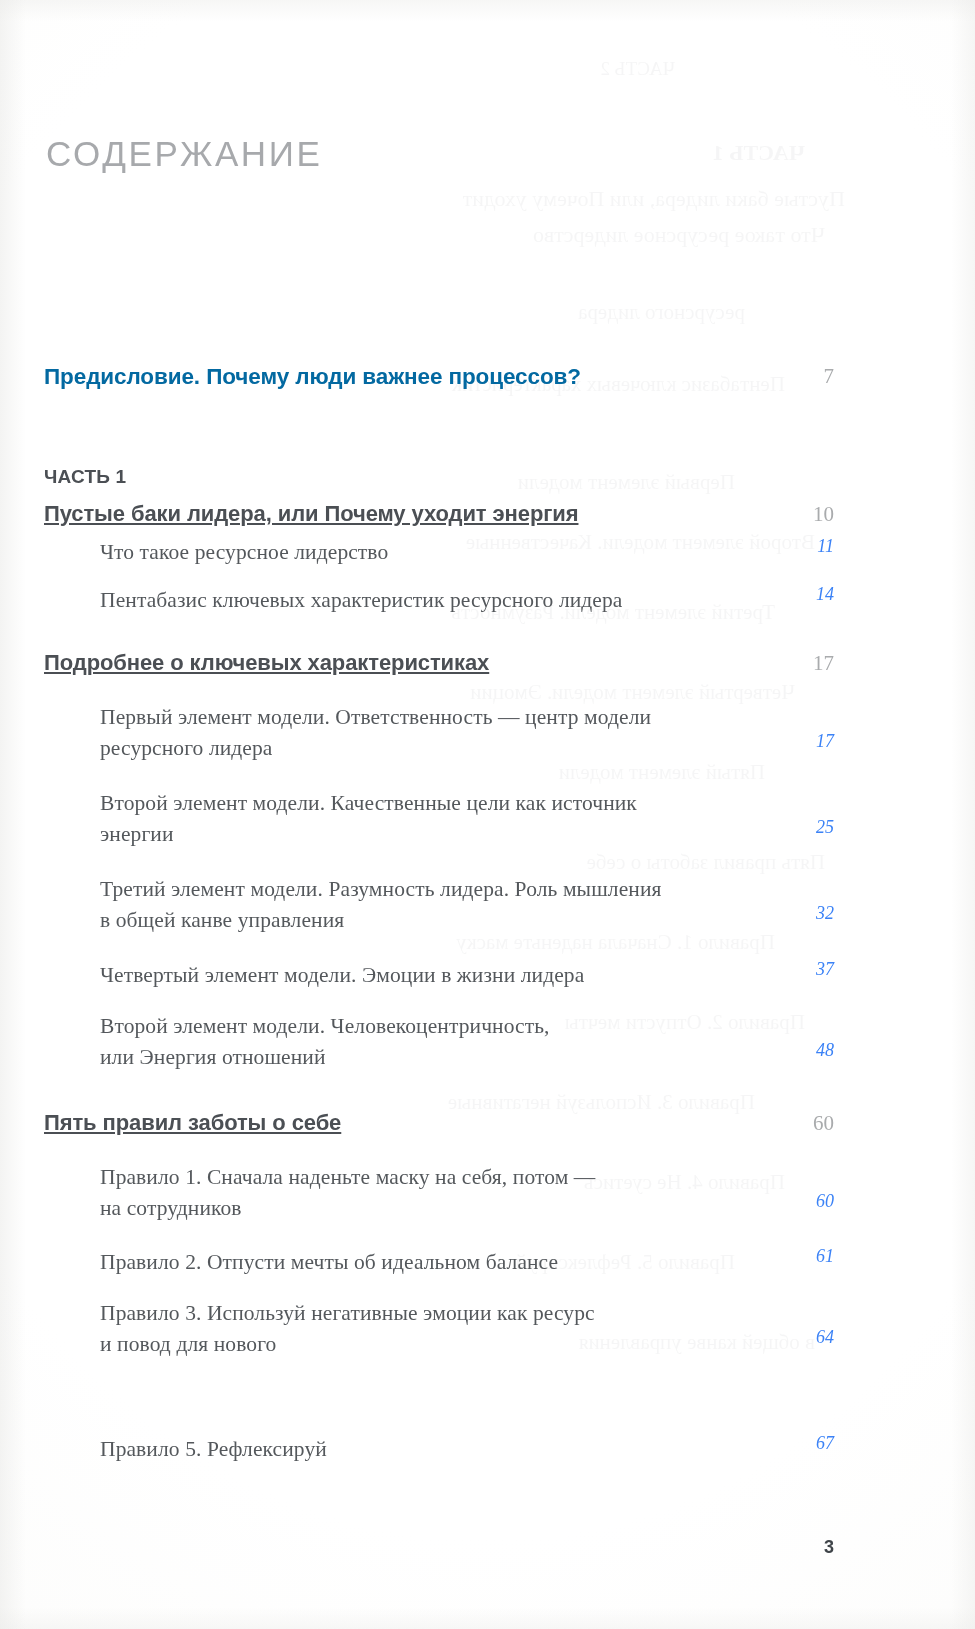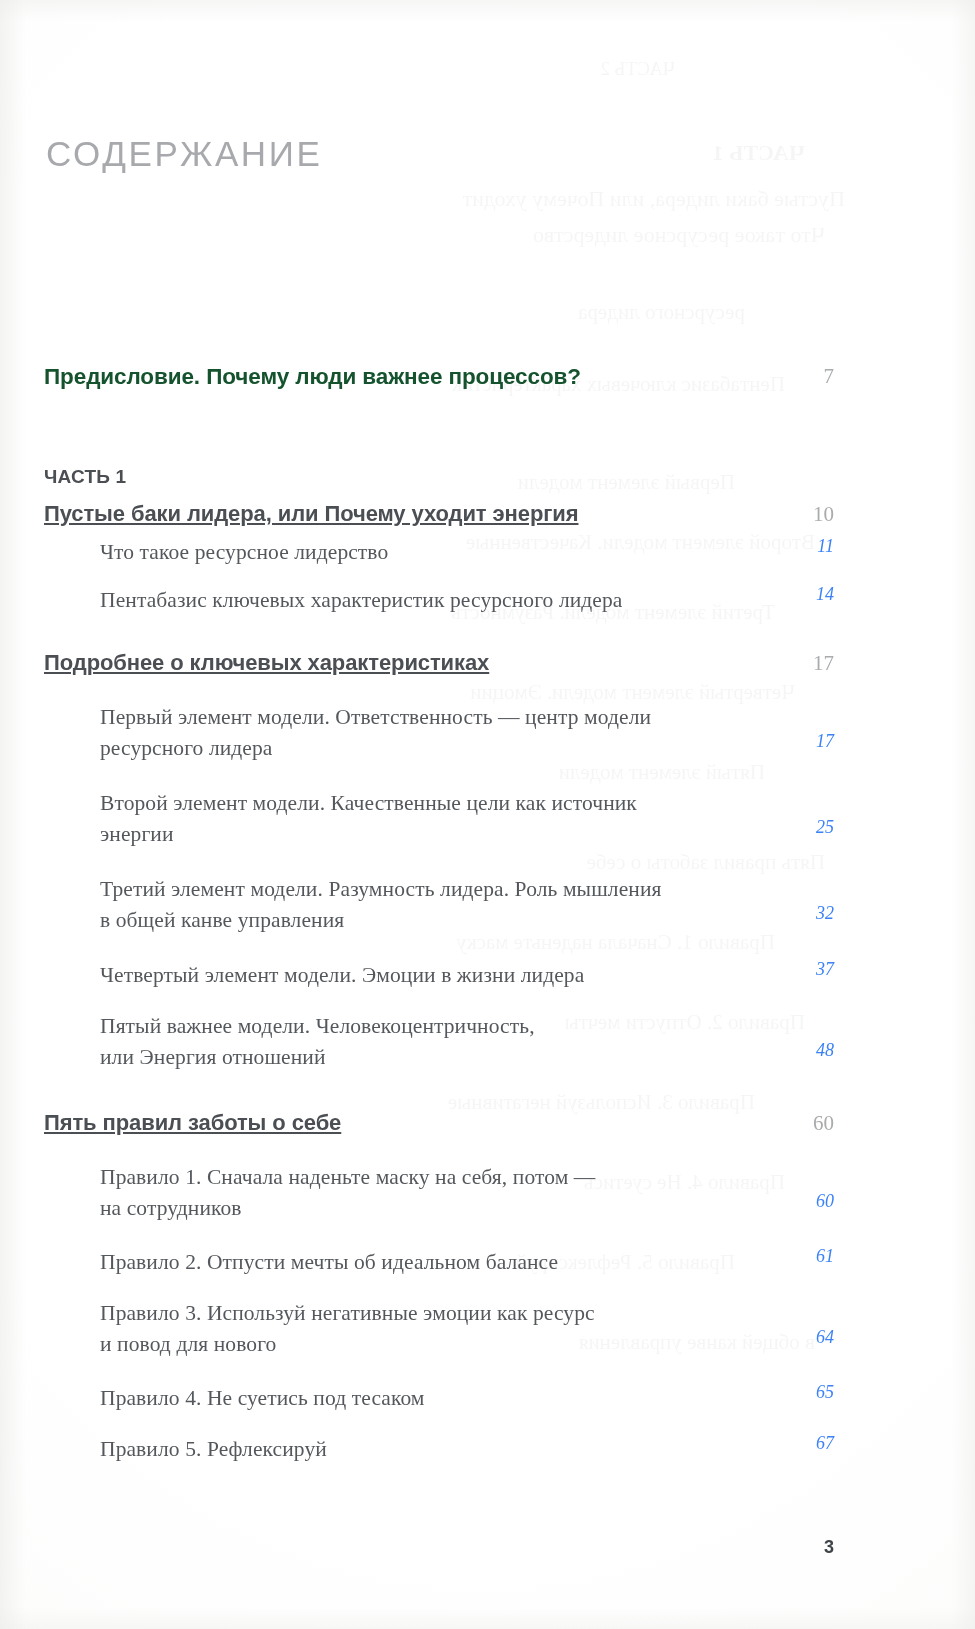--- a/index.html
+++ b/index.html
@@ -95,21 +95,21 @@
   .entry-preface {
     position: absolute;
     left: 44px;
     top: 364px;
     width: 790px;
   }
   .entry-preface .txt {
     font-family: "Liberation Sans", sans-serif;
     font-weight: 700;
     font-size: 22.5px;
-    color: #14532d;
+    color: #0369a1;
     letter-spacing: -0.1px;
   }
   .entry-preface .pg {
     font-size: 21px;
     color: #a9abad;
     padding-top: 2px;
   }
 
   
   .part-label {
@@ -247,21 +247,21 @@
     <span class="txt"><span>Третий элемент модели. Разумность лидера. Роль мышления</span><br><span>в общей канве управления</span></span>
     <span class="pg">32</span>
   </div>
 
   <div class="entry lvl2" style="top:960px;">
     <span class="txt">Четвертый элемент модели. Эмоции в жизни лидера</span>
     <span class="pg">37</span>
   </div>
 
   <div class="entry lvl2 two-line" style="top:1011px;">
-    <span class="txt"><span>Пятый важнее модели. Человекоцентричность,</span><br><span>или Энергия отношений</span></span>
+    <span class="txt"><span>Второй элемент модели. Человекоцентричность,</span><br><span>или Энергия отношений</span></span>
     <span class="pg">48</span>
   </div>
 
   <div class="entry lvl1" style="top:1110px;">
     <span class="txt">Пять правил заботы о себе</span>
     <span class="pg">60</span>
   </div>
 
   <div class="entry lvl2 two-line" style="top:1162px;">
     <span class="txt"><span>Правило 1. Сначала наденьте маску на себя, потом —</span><br><span>на сотрудников</span></span>
@@ -271,24 +271,20 @@
   <div class="entry lvl2" style="top:1247px;">
     <span class="txt">Правило 2. Отпусти мечты об идеальном балансе</span>
     <span class="pg">61</span>
   </div>
 
   <div class="entry lvl2 two-line" style="top:1298px;">
     <span class="txt"><span>Правило 3. Используй негативные эмоции как ресурс</span><br><span>и повод для нового</span></span>
     <span class="pg">64</span>
   </div>
 
-  <div class="entry lvl2" style="top:1383px;">
-    <span class="txt">Правило 4. Не суетись под тесаком</span>
-    <span class="pg">65</span>
-  </div>
 
   <div class="entry lvl2" style="top:1434px;">
     <span class="txt">Правило 5. Рефлексируй</span>
     <span class="pg">67</span>
   </div>
 
   <div id="folio">3</div>
 
 </div>
 

